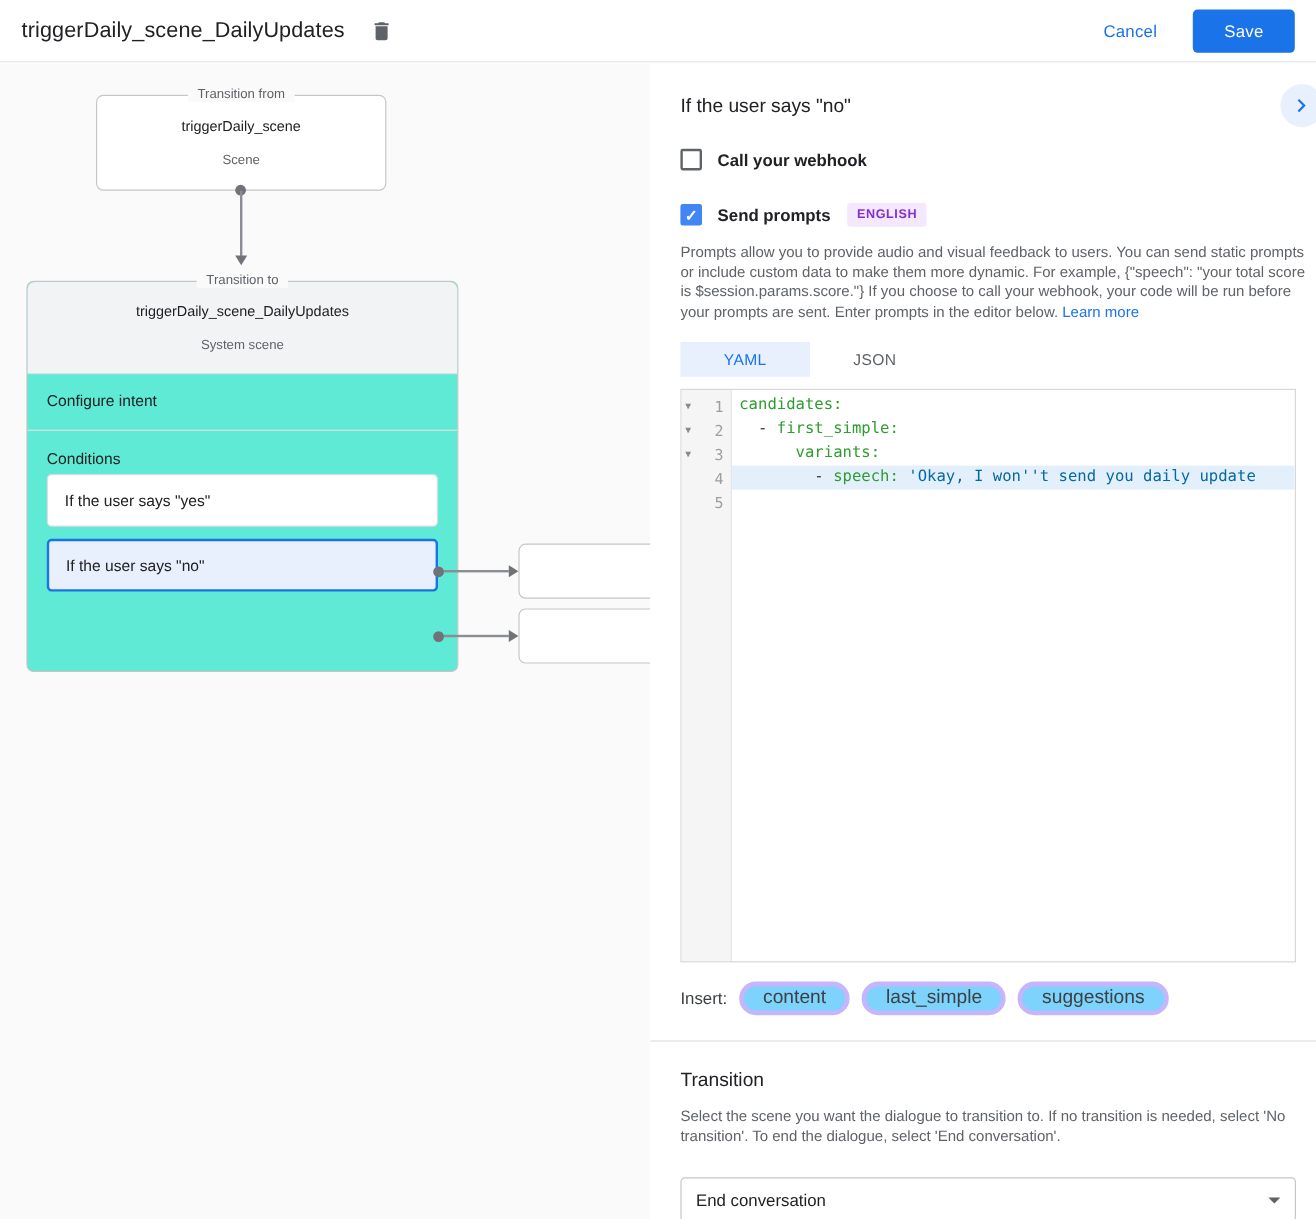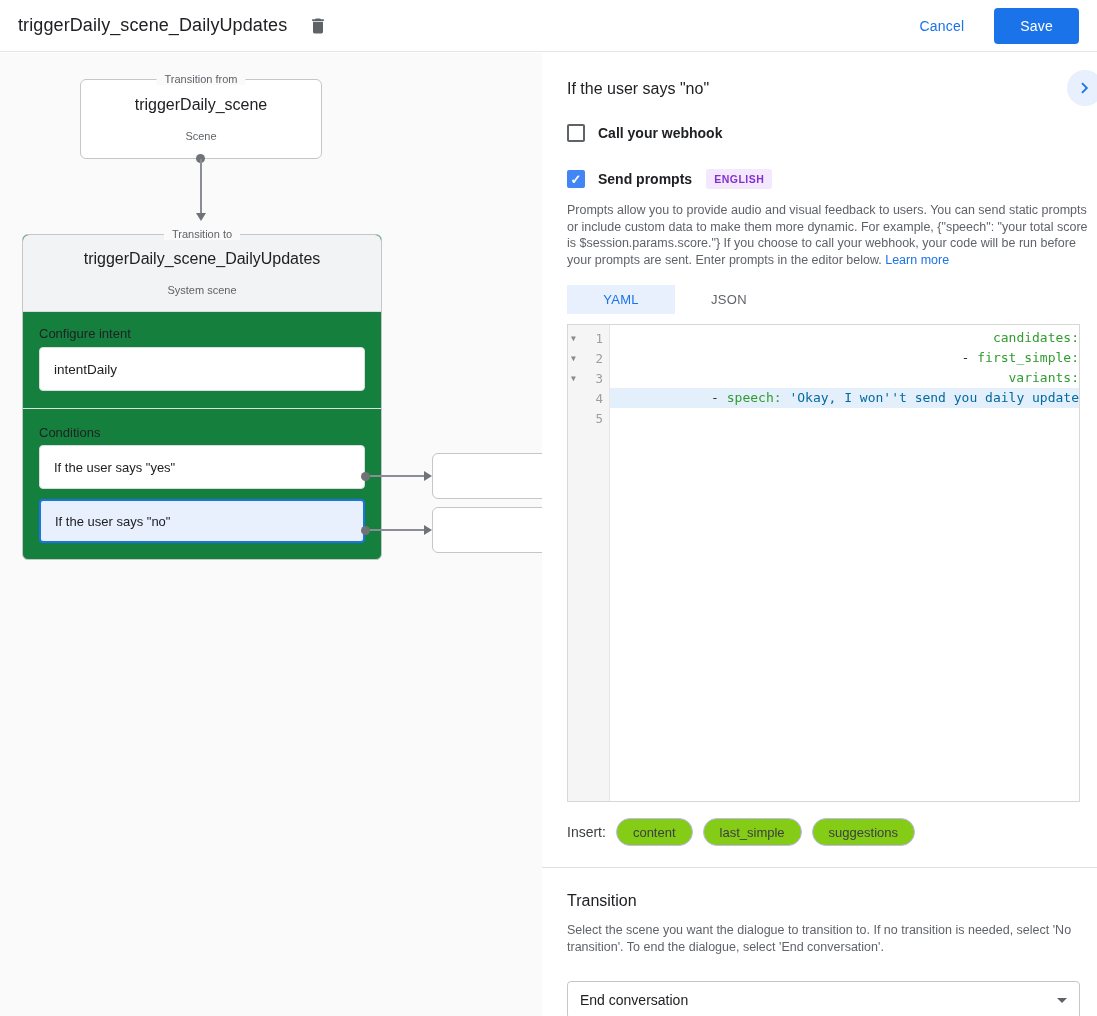--- a/index.html
+++ b/index.html
@@ -20,24 +20,24 @@
     font-size:14px; font-weight:500; padding:10px 26px; cursor:pointer; letter-spacing:.2px; }
 
   
   .canvas { position:absolute; top:53px; left:0; width:542px; height:963px;
     background:#fafafa; overflow:hidden; }
   .group-box { position:absolute; border:1px solid #c4c7c5; border-radius:6px; background:#fff; }
   .group-label { position:absolute; top:-7px; left:50%; transform:translateX(-50%);
     background:#fafafa; padding:0 8px; font-size:11px; color:#5f6368; white-space:nowrap; }
   .from-box { left:80px; top:26px; width:242px; height:80px; }
   .box-center { height:100%; display:flex; flex-direction:column; align-items:center; justify-content:center; }
-  .scene-name { font-size:16px; color:#202124; }
+  .scene-name { font-size:12px; color:#202124; }
   .scene-type { font-size:11px; color:#5f6368; margin-top:16px; }
 
-  .to-box { left:22px; top:181px; width:360px; height:326px; background:#15803d; }
+  .to-box { left:22px; top:181px; width:360px; height:326px; background:#5eead4; }
   .to-box-header { height:77px; background:#f1f3f4; border-bottom:1px solid #dadce0;
     border-radius:6px 6px 0 0; display:flex; flex-direction:column; align-items:center; justify-content:center; }
   .to-box-body { padding:14px 16px 0; }
   .section-heading { font-size:13px; color:#202124; }
   .intent-input { margin-top:6px; height:44px; border:1px solid #dadce0; border-radius:4px;
     display:flex; align-items:center; padding-left:14px; font-size:13.5px; color:#202124; background:#fff; }
   .inner-divider { height:1px; background:#e0e0e0; margin:17px -16px 0; }
   .conditions-heading { margin-top:16px; }
   .cond-row { height:44px; border:1px solid #dadce0; border-radius:4px; background:#fff;
     display:flex; align-items:center; padding-left:14px; font-size:13px; color:#202124; cursor:pointer; }
@@ -80,30 +80,30 @@
   .tab.active { background:#e8f0fe; color:#1a73e8; }
 
   
   .editor { margin-top:10px; height:478px; border:1px solid #d7d7d7; display:flex;
     font-family:"DejaVu Sans Mono", monospace; font-size:13px; overflow:hidden; background:#fff; }
   .gutter { width:42px; background:#f5f5f5; border-right:1px solid #e6e6e6; padding-top:3px; }
   .gut-row { height:20px; display:flex; align-items:center; }
   .fold { width:13px; font-size:8px; color:#8a8a8a; padding-left:3px; cursor:pointer; }
   .lnum { flex:1; text-align:right; padding-right:6px; color:#9e9e9e; font-size:12.5px; }
   .code-area { flex:1; padding-top:3px; overflow:hidden; cursor:text; }
-  .code-line { height:20px; line-height:20px; padding-left:6px; white-space:pre;text-align:right; }
+  .code-line { height:20px; line-height:20px; padding-left:6px; white-space:pre; }
   .code-line.hl { background:#e3effb; }
   .tok-plain { color:#333; }
   .tok-key { color:#2f9c2f; }
   .tok-string { color:#0369a1; }
 
   .insert-row { margin-top:16px; display:flex; align-items:center; }
   .insert-label { font-size:14px; color:#3c4043; }
-  .chip { margin-left:10px; height:28px; padding:0 16px; border:1px solid #c4b5fd; border-radius:14px;
-    background:#84cc16; font-size:13px; color:#3c4043; cursor:pointer; display:flex; align-items:center; }
+  .chip { margin-left:10px; height:28px; padding:0 16px; border:4px solid #c4b5fd; border-radius:14px;
+    background:#7dd3fc; font-size:16px; color:#3c4043; cursor:pointer; display:flex; align-items:center; }
 
   .transition-section { margin:21px -17px 0 -25px; border-top:1px solid #e0e0e0;
     padding:24px 17px 0 25px; }
   .transition-desc { margin-top:12px; font-size:12.5px; line-height:16.5px; color:#5f6368; width:505px; }
   .dropdown { margin-top:26px; height:38px; border:1px solid #c4c7c5; border-radius:4px;
     display:flex; align-items:center; padding:0 12px; font-size:14px; color:#202124;
     cursor:pointer; background:#fff; }
   .dropdown-caret { margin-left:auto; width:0; height:0; border-left:5px solid transparent;
     border-right:5px solid transparent; border-top:5px solid #5f6368; }
 
@@ -141,21 +141,20 @@
   <div class="arrow-down" style="left:196px; top:160px;"></div>
 
   <div class="group-box to-box">
     <span class="group-label">Transition to</span>
     <div class="to-box-header">
       <span class="scene-name">triggerDaily_scene_DailyUpdates</span>
       <span class="scene-type">System scene</span>
     </div>
     <div class="to-box-body">
       <div class="section-heading">Configure intent</div>
-      <div class="intent-input">intentDaily</div>
       <div class="inner-divider"></div>
       <div class="section-heading conditions-heading">Conditions</div>
       <div class="cond-row first">If the user says "yes"</div>
       <div class="cond-row selected">If the user says "no"</div>
     </div>
   </div>
 
   <div class="dot" style="left:361px; top:419px;"></div>
   <div class="hline" style="left:370px; top:422px; width:54px;"></div>
   <div class="arrow-right" style="left:424px; top:418px;"></div>

